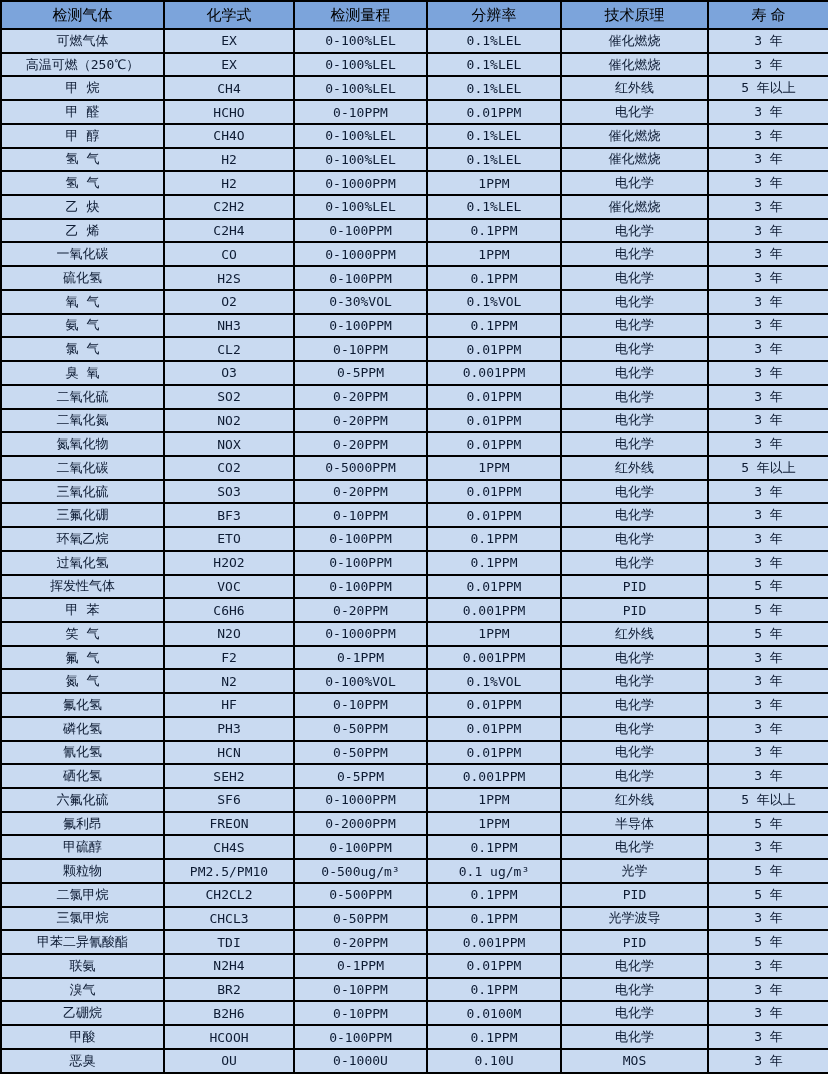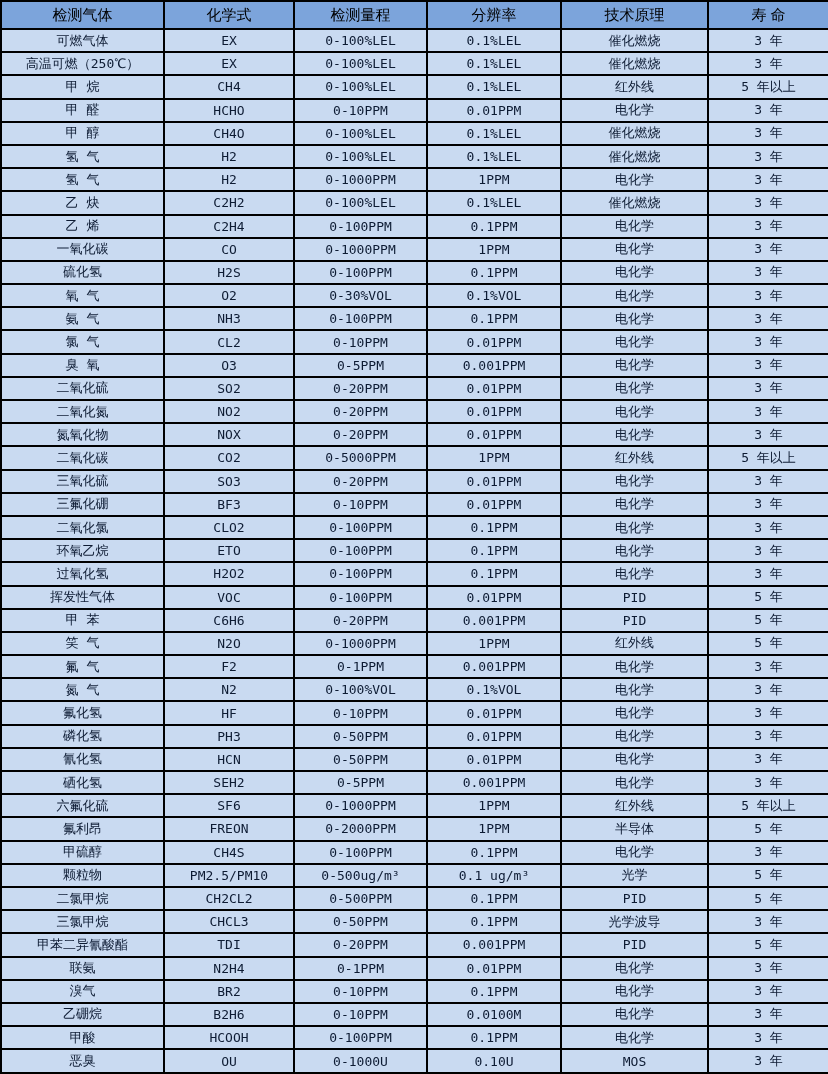--- a/index.html
+++ b/index.html
@@ -232,28 +232,20 @@
       </tr>
       <tr>
         <td>三氟化硼</td>
         <td>BF3</td>
         <td>0-10PPM</td>
         <td>0.01PPM</td>
         <td>电化学</td>
         <td>3 年</td>
       </tr>
       <tr>
-        <td>二氧化氯</td>
-        <td>CLO2</td>
-        <td>0-100PPM</td>
-        <td>0.1PPM</td>
-        <td>电化学</td>
-        <td>3 年</td>
-      </tr>
-      <tr>
         <td>环氧乙烷</td>
         <td>ETO</td>
         <td>0-100PPM</td>
         <td>0.1PPM</td>
         <td>电化学</td>
         <td>3 年</td>
       </tr>
       <tr>
         <td>过氧化氢</td>
         <td>H2O2</td>

